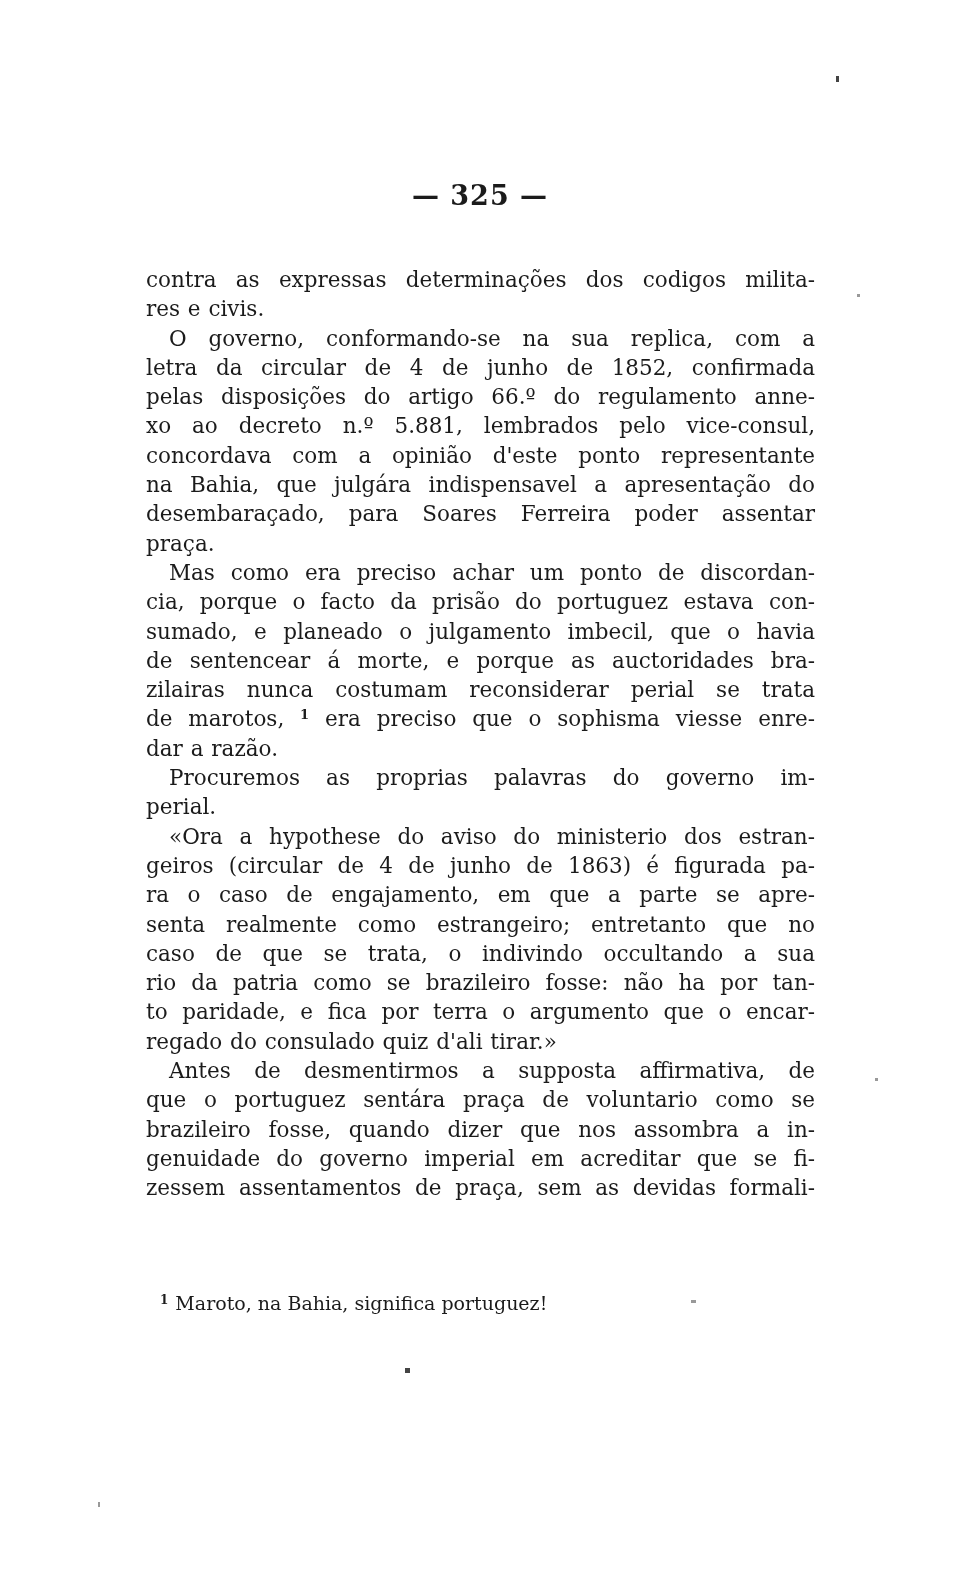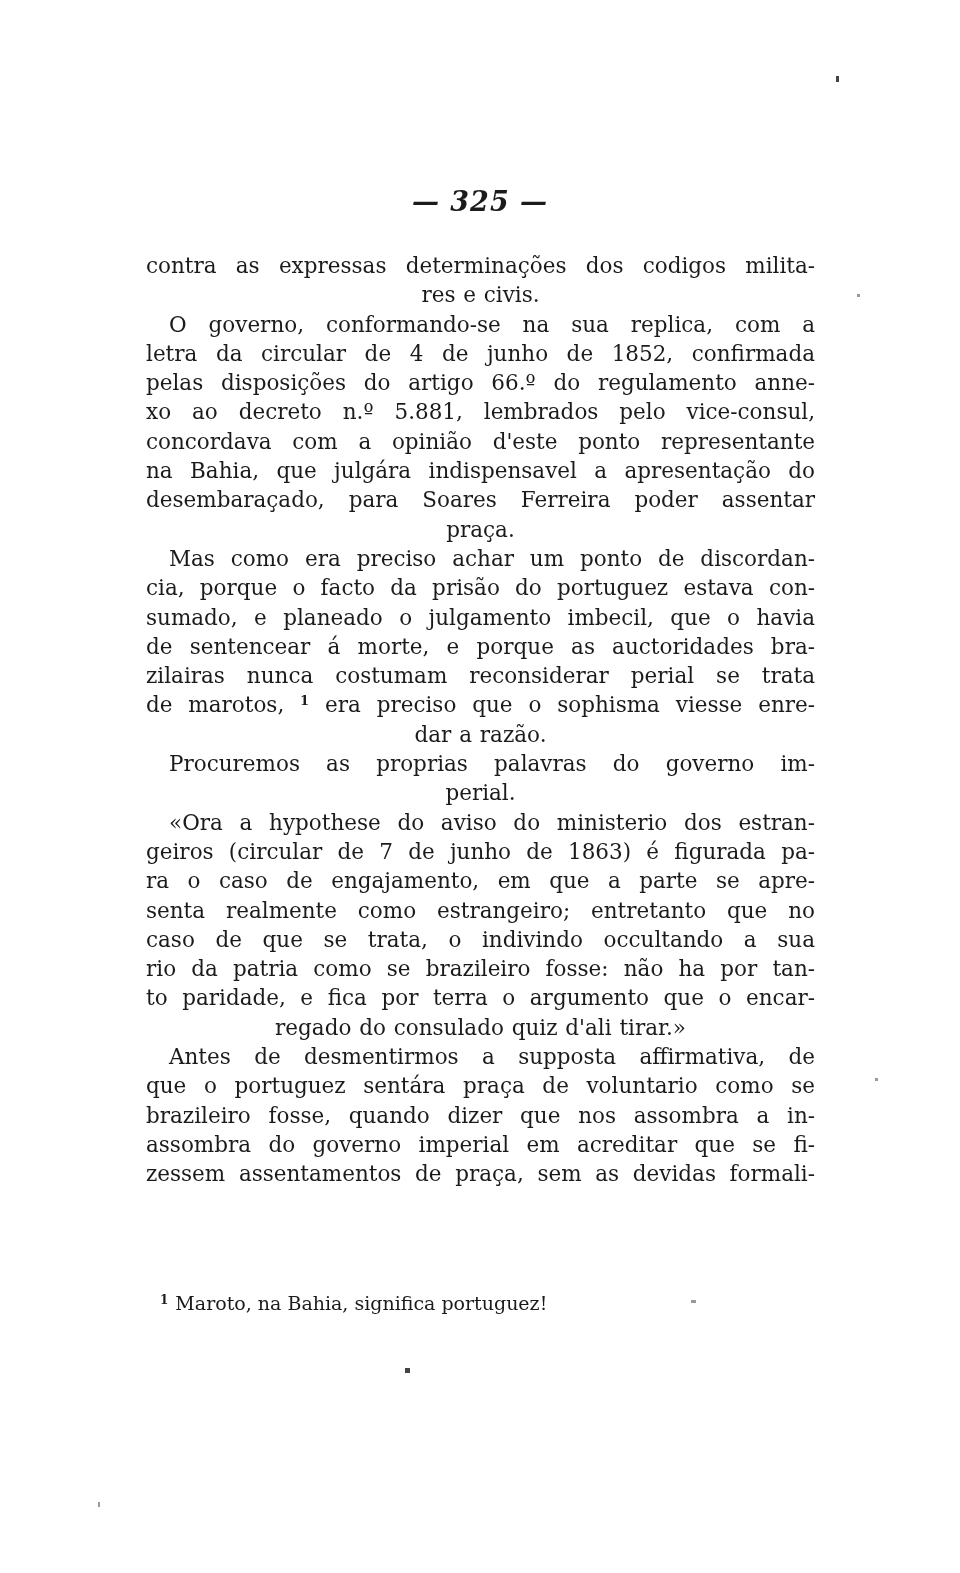--- a/index.html
+++ b/index.html
@@ -11,40 +11,39 @@
     position: relative;
     width: 960px;
     height: 1573px;
     background: #ffffff;
     color: #1b1b1b;
     font-family: "DejaVu Serif", "Liberation Serif", serif;
     overflow: hidden;
   }
   .page-number {
     position: absolute;
-    top: 186px;
+    top: 180px;
     left: 0;
     width: 100%;
     text-align: center;
     font-size: 27px;
     font-weight: 700;
     letter-spacing: 1px;
     white-space: pre;
-    font-style: italic;
   }
   .text-block {
     position: absolute;
     left: 146px;
-    top: 251px;
+    top: 265px;
     width: 669px;
     font-size: 21.5px;
     line-height: 29.3px;
   }
   .line {
-    text-align: center;
+    text-align: left;
     word-spacing: 1px;
   }
   .line.just {
     text-align: justify;
     text-align-last: justify;
   }
   .line.ind {
     text-indent: 23px;
   }
   .it {
@@ -97,31 +96,31 @@
       <div class="line just ind"><span>Mas como era preciso achar um ponto de discordan-</span></div>
       <div class="line just"><span>cia, porque o facto da prisão do portuguez estava con-</span></div>
       <div class="line just"><span>sumado, e planeado o julgamento imbecil, que o havia</span></div>
       <div class="line just"><span>de sentencear á morte, e porque as auctoridades bra-</span></div>
       <div class="line just"><span>zilairas nunca costumam reconsiderar perial se trata</span></div>
       <div class="line just"><span>de </span><span class="it">marotos,</span><span> </span><sup class="fnref">1</sup><span> era preciso que o sophisma viesse enre-</span></div>
       <div class="line"><span>dar a razão.</span></div>
       <div class="line just ind"><span>Procuremos as proprias palavras do governo im-</span></div>
       <div class="line"><span>perial.</span></div>
       <div class="line just ind"><span>«Ora a hypothese do aviso do ministerio dos estran-</span></div>
-      <div class="line just"><span>geiros (circular de 7 de junho de 1863) é figurada pa-</span></div>
+      <div class="line just"><span>geiros (circular de 4 de junho de 1863) é figurada pa-</span></div>
       <div class="line just"><span>ra o caso de engajamento, em que a parte se apre-</span></div>
       <div class="line just"><span>senta realmente como estrangeiro; entretanto que no</span></div>
       <div class="line just"><span>caso de que se trata, o indivindo occultando a sua</span></div>
       <div class="line just"><span>rio da patria como se brazileiro fosse: não ha por tan-</span></div>
       <div class="line just"><span>to paridade, e fica por terra o argumento que o encar-</span></div>
       <div class="line"><span>regado do consulado quiz d'ali tirar.»</span></div>
       <div class="line just ind"><span>Antes de desmentirmos a supposta affirmativa, de</span></div>
       <div class="line just"><span>que o portuguez </span><span class="it">sentára praça de voluntario como se</span></div>
       <div class="line just"><span class="it">brazileiro fosse,</span><span> quando dizer que nos assombra a in-</span></div>
-      <div class="line just"><span>assombra do governo imperial em acreditar que se fi-</span></div>
+      <div class="line just"><span>genuidade do governo imperial em acreditar que se fi-</span></div>
       <div class="line just"><span>zessem assentamentos de praça, sem as devidas formali-</span></div>
     </div>
 
   <div class="footnote">
     <sup class="fn-marker">1</sup><span>Maroto, na Bahia, significa portuguez!</span>
   </div>
 
   <div class="speck" style="left:836px; top:76px; width:3px; height:6px;"></div>
   <div class="speck faint" style="left:857px; top:294px; width:3px; height:3px;"></div>
   <div class="speck faint" style="left:875px; top:1078px; width:3px; height:3px;"></div>

